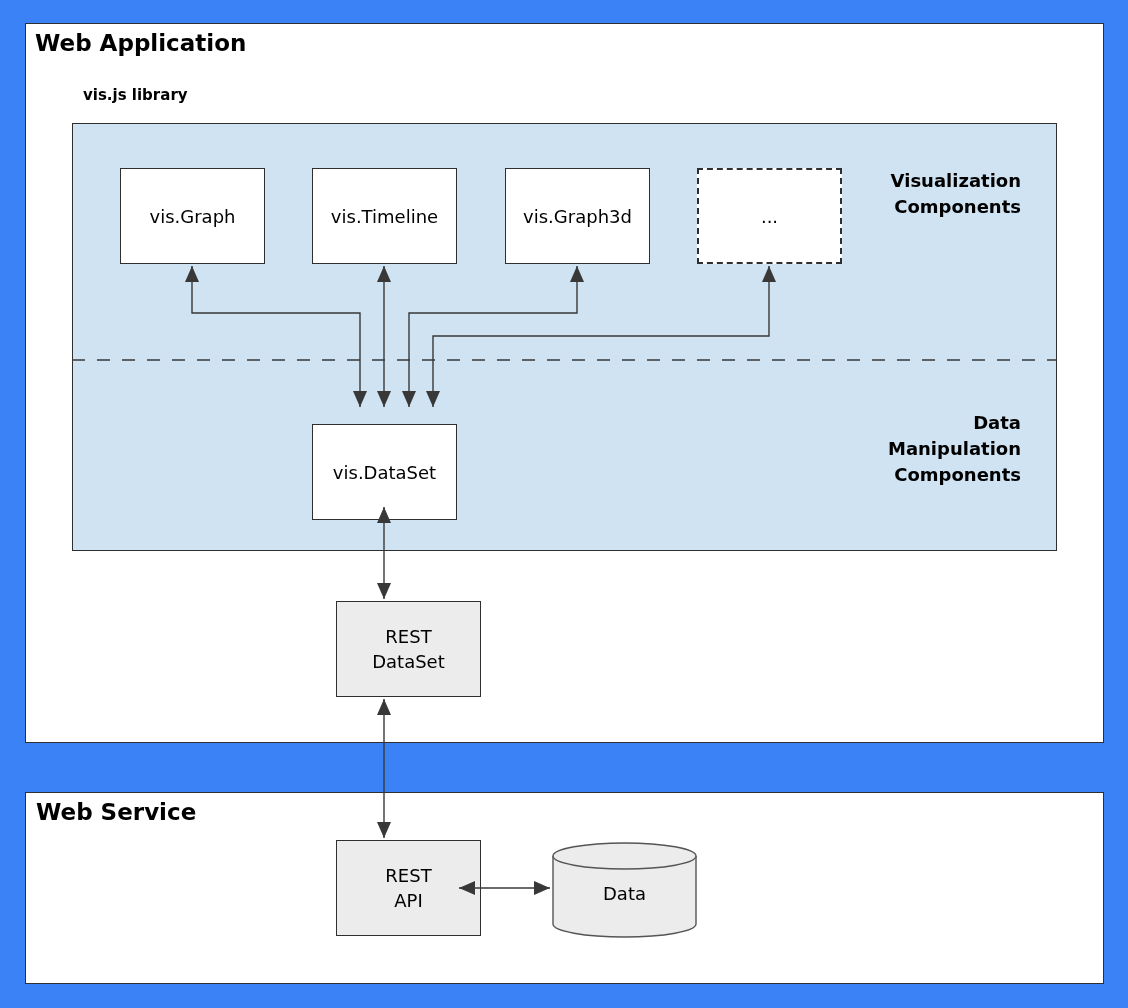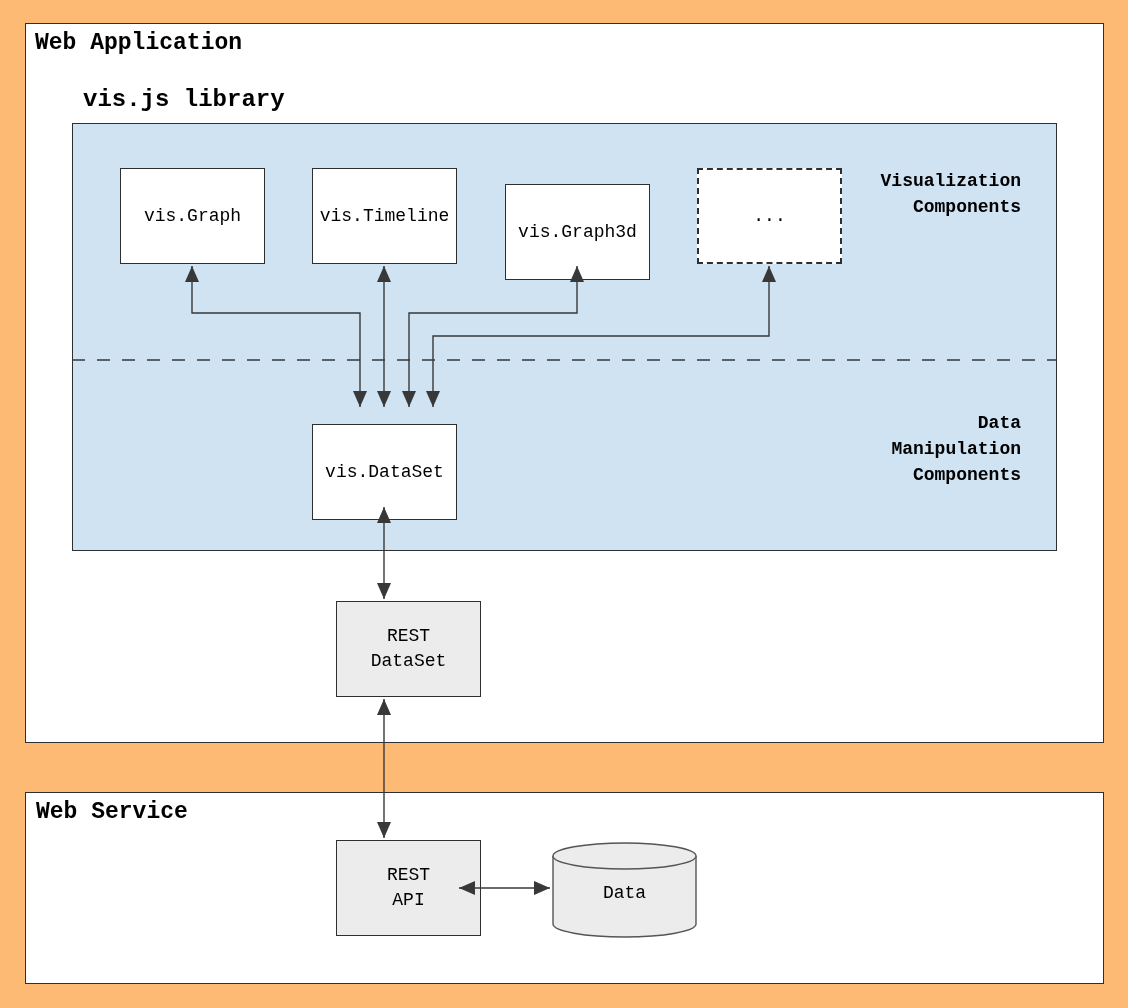--- a/index.html
+++ b/index.html
@@ -6,40 +6,39 @@
     margin: 0;
     padding: 0;
     background: #ffffff;
     font-family: "DejaVu Sans", "Liberation Sans", sans-serif;
     color: #000000;
   }
   #root {
     position: relative;
     width: 1128px;
     height: 1008px;
-    background: #fdba74;
+    background: #3b82f6;
     overflow: hidden;
-    font-family: Liberation Mono, monospace;
   }
 
   .frame {
     position: absolute;
     border: 1px solid #2f2f2f;
     background: #ffffff;
     box-sizing: border-box;
   }
   .frame-title {
     position: absolute;
     font-size: 23px;
     font-weight: bold;
     white-space: nowrap;
   }
   .lib-title {
     position: absolute;
-    font-size: 24px;
+    font-size: 15px;
     font-weight: bold;
     white-space: nowrap;
   }
   .panel {
     position: absolute;
     background: #cfe3f2;
     border: 1px solid #2f2f2f;
     box-sizing: border-box;
   }
   .node {
@@ -99,21 +98,21 @@
 
   <div class="lib-title" style="left:83px; top:86px;">vis.js library</div>
   <div class="panel" style="left:72px; top:123px; width:985px; height:428px;"></div>
 
   <div class="node" style="left:120px; top:168px;">
     <span>vis.Graph</span>
   </div>
   <div class="node" style="left:312px; top:168px;">
     <span>vis.Timeline</span>
   </div>
-  <div class="node" style="left:505px; top:184px;">
+  <div class="node" style="left:505px; top:168px;">
     <span>vis.Graph3d</span>
   </div>
   <div class="node dashed" style="left:697px; top:168px;">
     <span>...</span>
   </div>
 
   <div class="side-label" style="left:761px; top:168px;">
     <div>Visualization</div>
     <div>Components</div>
   </div>

